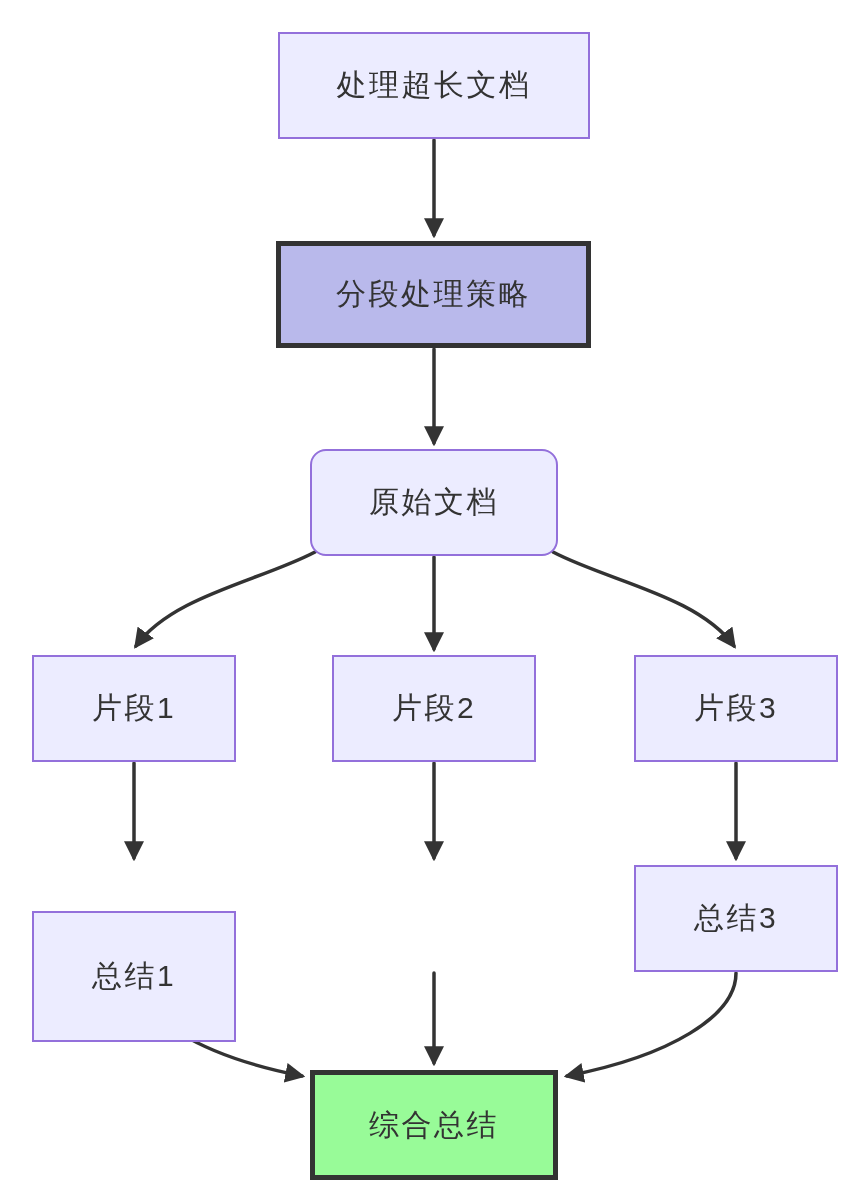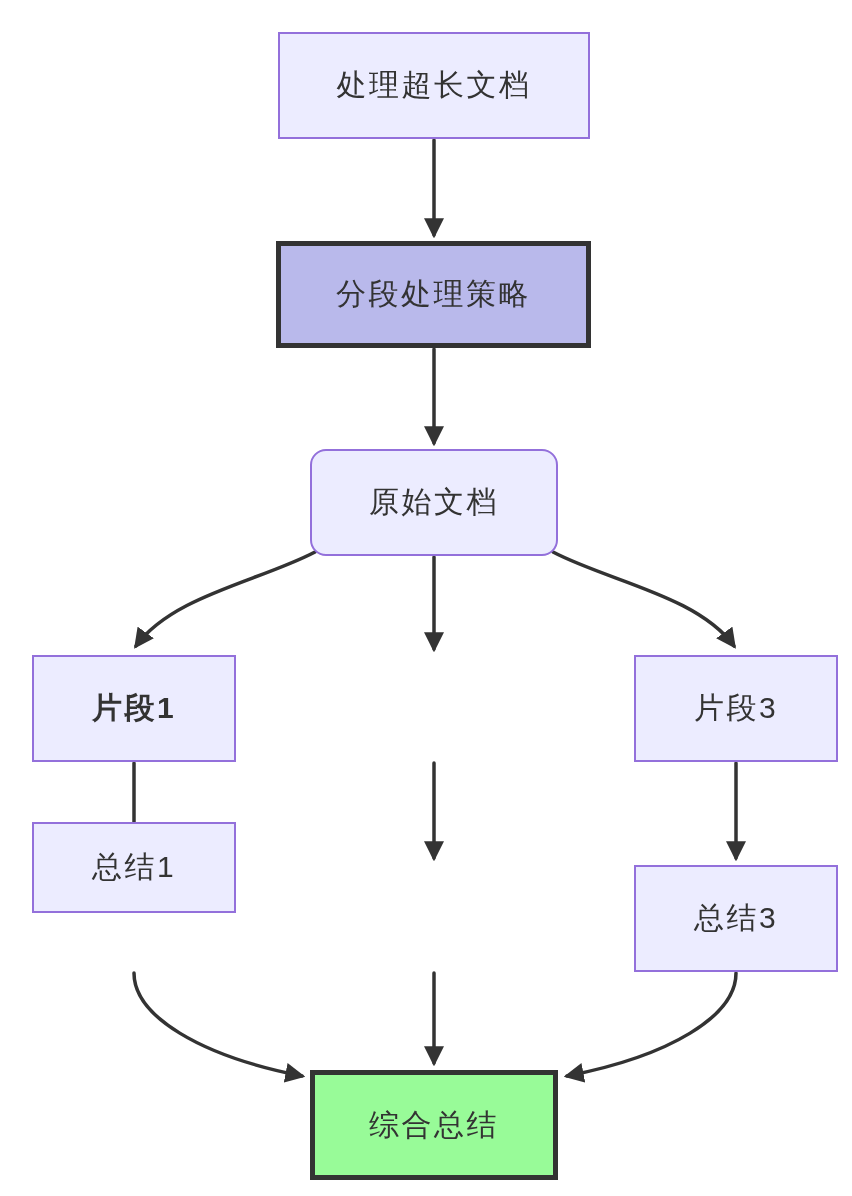--- a/index.html
+++ b/index.html
@@ -47,24 +47,24 @@
     border: 5px solid #333333;
   }
   .node.emphasis-green {
     background: #98fb98;
     border: 5px solid #333333;
   }
   
   .n-start    { left: 278px; top: 32px;   width: 312px; height: 107px; }
   .n-strategy { left: 276px; top: 241px;  width: 315px; height: 107px; }
   .n-doc      { left: 310px; top: 449px;  width: 248px; height: 107px; border-radius: 16px; }
-  .n-seg1     { left: 32px;  top: 655px;  width: 204px; height: 107px; font-weight: bold; }
+  .n-seg1     { left: 32px;  top: 655px;  width: 204px; height: 107px; }
   .n-seg2     { left: 332px; top: 655px;  width: 204px; height: 107px; }
   .n-seg3     { left: 634px; top: 655px;  width: 204px; height: 107px; align-items: center; }
-  .n-sum1     { left: 32px;  top: 822px;  width: 204px; height: 91px; justify-content: center; }
+  .n-sum1     { left: 32px;  top: 911px;  width: 204px; height: 131px; justify-content: center; }
   .n-sum2     { left: 332px; top: 865px;  width: 204px; height: 107px; }
   .n-sum3     { left: 634px; top: 865px;  width: 204px; height: 107px; }
   .n-final    { left: 310px; top: 1070px; width: 248px; height: 110px; }
 </style>
 </head>
 <body>
 
 <div class="canvas">
 
   <svg class="edge-layer" viewBox="0 0 852 1196" xmlns="http://www.w3.org/2000/svg">
@@ -95,20 +95,23 @@
   </div>
 
   <div class="node n-doc">
     <span>原始文档</span>
   </div>
 
   <div class="node n-seg1">
     <span>片段1</span>
   </div>
 
+  <div class="node n-seg2">
+    <span>片段2</span>
+  </div>
 
   <div class="node n-seg3">
     <span>片段3</span>
   </div>
 
   <div class="node n-sum1">
     <span>总结1</span>
   </div>
 
 

